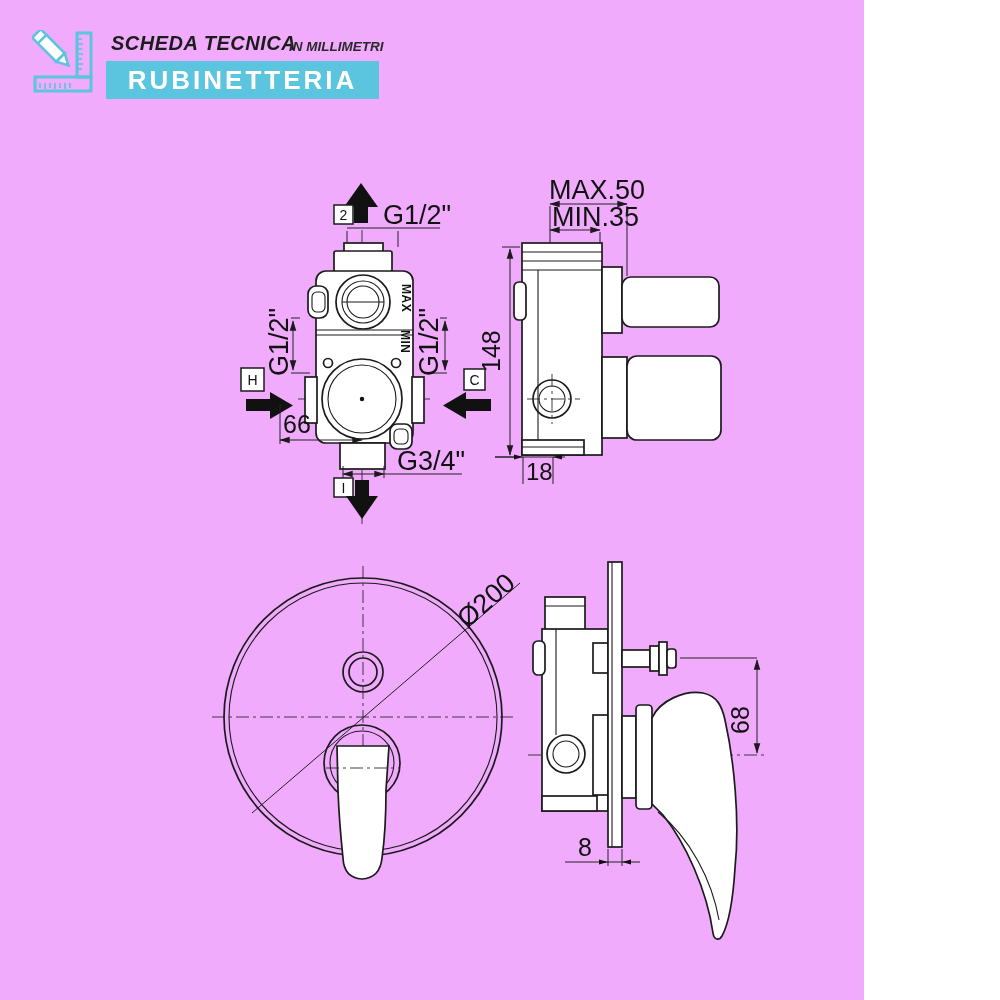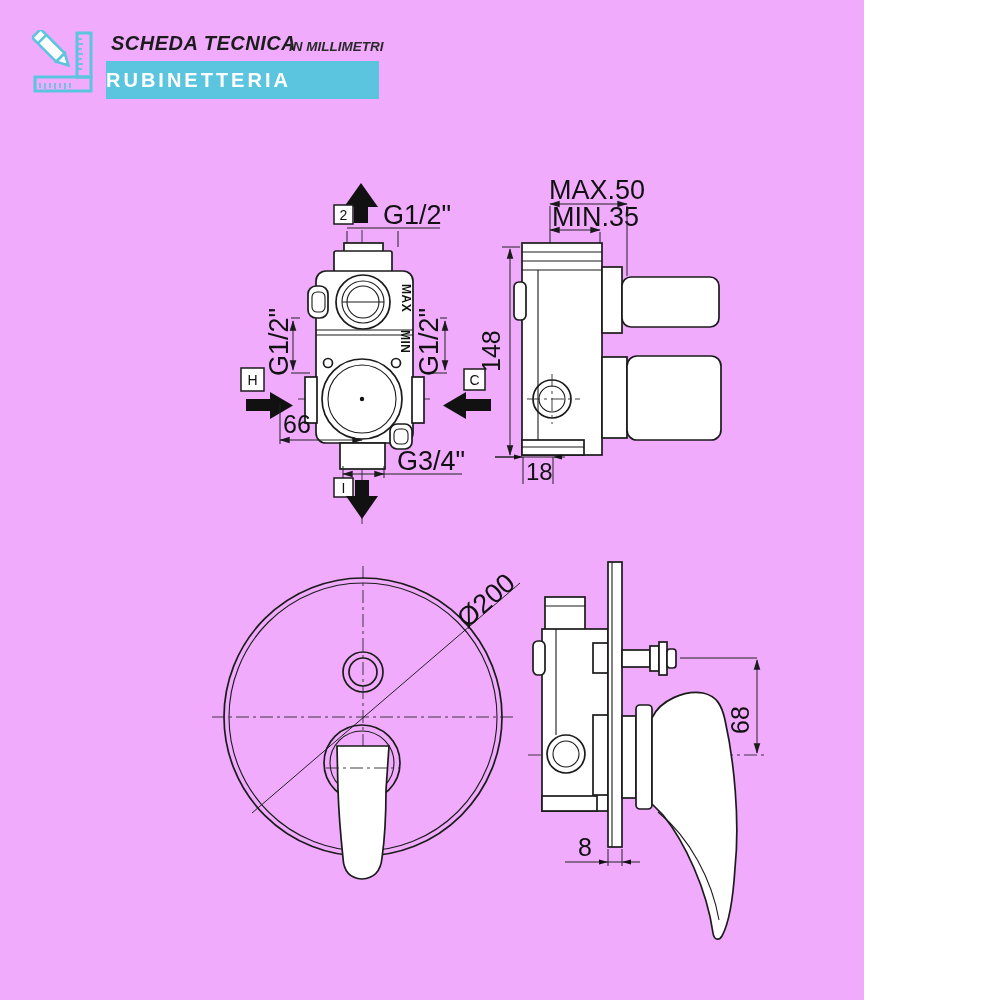--- a/index.html
+++ b/index.html
@@ -7,21 +7,21 @@
   body{width:1000px;height:1000px;font-family:"Liberation Sans",sans-serif}
   .page{position:relative;width:864px;height:1000px;background:#f0abfc;overflow:hidden}
 
   
   .logo{position:absolute;left:32px;top:30px}
   .hdr-title{position:absolute;left:111px;top:32px;font-style:italic;font-weight:700;
              font-size:20px;color:#1c1c1c;letter-spacing:.5px;white-space:nowrap}
   .hdr-sub{position:absolute;left:289px;top:39px;font-style:italic;font-weight:700;
            font-size:13.5px;color:#2a2a2a;white-space:nowrap}
   .banner{position:absolute;left:106px;top:61px;width:273px;height:38px;background:#5bc4de;
-          color:#fff;font-weight:700;font-size:20px;letter-spacing:3px;text-align:left;
+          color:#fff;font-weight:700;font-size:26px;letter-spacing:3px;text-align:center;
           line-height:38px;white-space:nowrap}
 
   
   svg.drawing{position:absolute;left:0;top:0}
   .ol{fill:#fff;stroke:#1b1b1b;stroke-width:1.7}
   .ol2{fill:none;stroke:#1b1b1b;stroke-width:1.7}
   .d{fill:none;stroke:#1b1b1b;stroke-width:1.1}
   .dim{fill:none;stroke:#222;stroke-width:1}
   .dimA{fill:none;stroke:#222;stroke-width:1;marker-start:url(#arr);marker-end:url(#arr)}
   .cl{fill:none;stroke:#2a2a2a;stroke-width:.9;stroke-dasharray:13 4 3 4}

